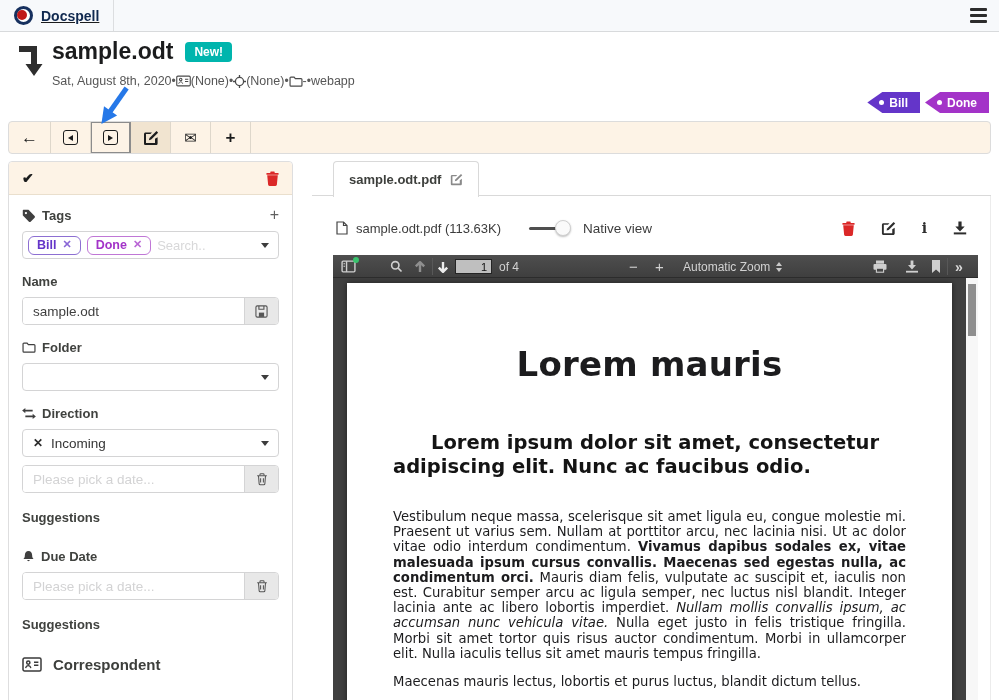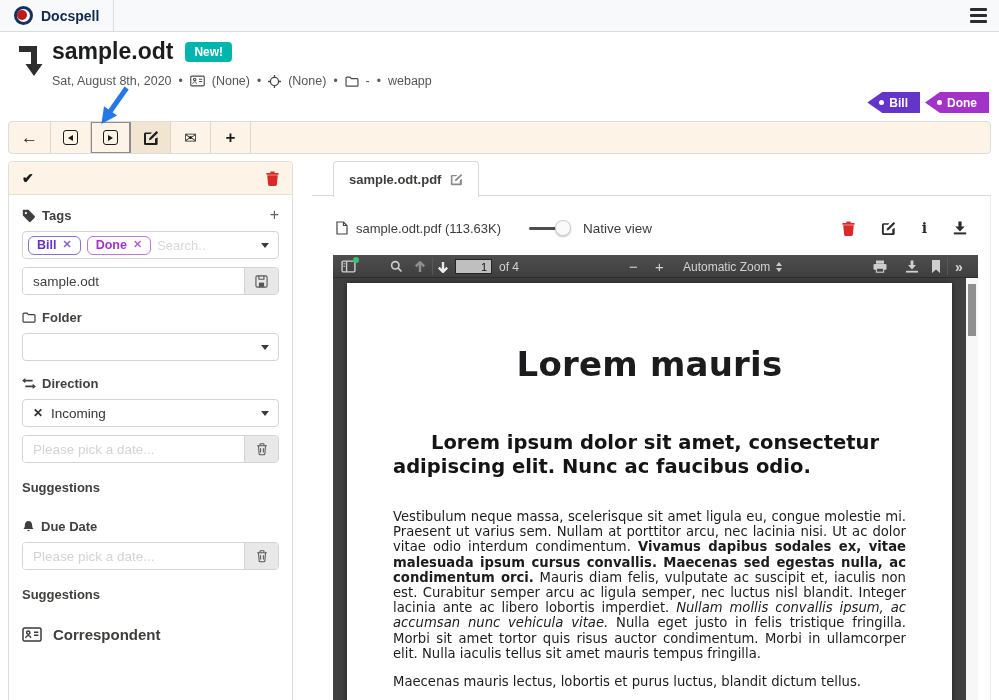--- a/index.html
+++ b/index.html
@@ -1,34 +1,34 @@
 <!DOCTYPE html>
 <html><head>
 <meta charset="utf-8">
 <style>
   * { margin:0; padding:0; box-sizing:border-box; }
   html,body { width:999px; height:700px; }
   body { font-family:"Liberation Sans", sans-serif; background:#fff; position:relative; overflow:hidden; color:#1b1c1d; }
 
   
-  .topbar { position:absolute; left:0; top:0; width:999px; height:32px; background:#f7f9fb; border-bottom:1px solid #d8dadc; display:flex; align-items:center; }
+  .topbar { position:absolute; left:0; top:0; width:999px; height:32px; background:#f7f9fb; border-bottom:1px solid #d8dadc; display:flex; align-items:center;text-decoration:underline; }
   .brand { display:flex; align-items:center; gap:8px; padding:0 14px; height:100%; border-right:1px solid #dcdee0; cursor:pointer; }
   .logo { width:19px; height:19px; border-radius:50%; border:3px solid #16305e; background:#fff; position:relative; }
   .logo-dot { position:absolute; left:0px; top:1px; width:10px; height:10px; border-radius:50%; background:#c01919; }
   .brand-name { font-size:14px; font-weight:700; color:#10294f; }
   .hamburger { position:absolute; right:12px; top:8px; width:17px; height:15px; display:flex; flex-direction:column; justify-content:space-between; cursor:pointer; }
   .hamburger i { display:block; height:3px; background:#2c2c2c; border-radius:1px; }
 
   
   .doc-header { position:absolute; left:0; top:32px; width:999px; height:86px; }
   .item-arrow { position:absolute; left:17px; top:10px; }
   .title-row { position:absolute; left:52px; top:6px; display:flex; align-items:center; gap:12px; }
   .doc-title { font-size:23px; font-weight:700; color:#1b1c1d; }
   .badge-new { background:#00b5ad; color:#fff; font-size:12px; font-weight:700; padding:3px 9px; border-radius:4px; }
-  .meta-row { position:absolute; left:52px; top:42px; display:flex; align-items:center; gap:7px; font-size:12.5px; color:#565656; }
+  .meta-row { position:absolute; left:52px; top:42px; display:flex; align-items:center; font-size:12.5px; color:#565656; }
   .meta-row .sep { color:#5a5a5a; font-size:12px; }
   .meta-ic { color:#4a4a4a; display:inline-flex; }
 
   
   .corner-tags { position:absolute; right:10px; top:92px; display:flex; gap:5px; }
   .ctag { position:relative; height:21px; color:#fff; font-size:12px; font-weight:700; display:flex; align-items:center; padding:0 12px 0 22px; clip-path:polygon(15px 0, 100% 0, 100% 100%, 15px 100%, 0 50%); }
   .ctag .hole { position:absolute; left:12px; top:8px; width:5px; height:5px; border-radius:50%; background:#fff; }
   .ctag-violet { background:#6435c9; }
   .ctag-purple { background:#a333c8; }
 
@@ -249,20 +249,23 @@
           <span class="x">✕</span>
         </span>
       <span class="chip chip-purple">
           <span>Done</span>
           <span class="x">✕</span>
         </span>
       <input class="ms-input" placeholder="Search.." style="">
       <span class="caret"></span>
     </div>
 
+    <div class="sb-label sb-gap">
+        <span>Name</span>
+      </div>
     <div class="igroup">
       <input value="sample.odt" style="">
       <span class="addon">
         <svg class="ic" width="13" height="13" viewBox="0 0 14 14" fill="none" stroke="currentColor" stroke-width="1.2">
             <rect x="1" y="1" width="12" height="12" rx="1.5"></rect>
             <path d="M4.2 1.2v3.4h5.4V1.2"></path>
             <rect x="4.2" y="8.2" width="5.6" height="4.6" fill="currentColor" stroke="none"></rect>
           </svg>
       </span>
     </div>

